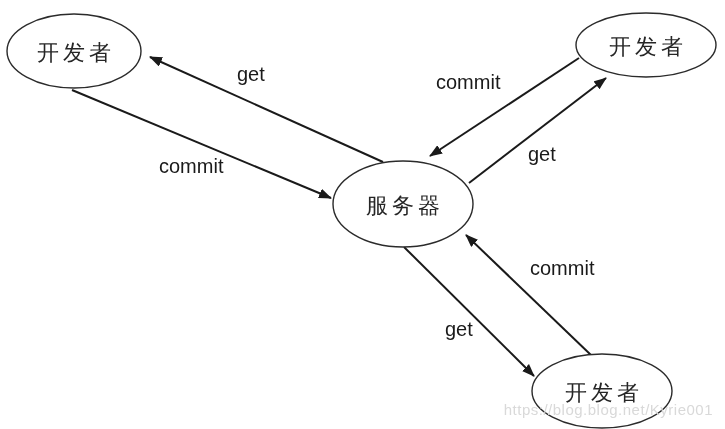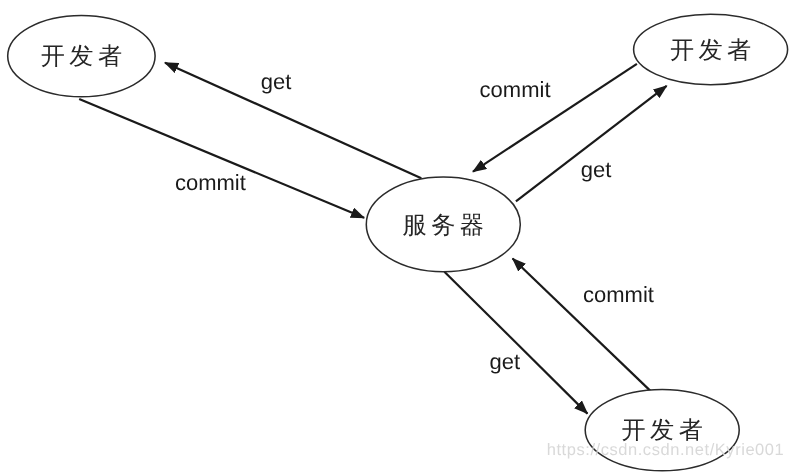--- a/index.html
+++ b/index.html
@@ -75,14 +75,14 @@
       </g>
     <g id="edge-labels-layer">
         <text x="237" y="67" dominant-baseline="hanging" class="edge-label-text">get</text>
         <text x="159" y="159" dominant-baseline="hanging" class="edge-label-text">commit</text>
         <text x="436" y="75" dominant-baseline="hanging" class="edge-label-text">commit</text>
         <text x="528" y="147" dominant-baseline="hanging" class="edge-label-text">get</text>
         <text x="530" y="261" dominant-baseline="hanging" class="edge-label-text">commit</text>
         <text x="445" y="322" dominant-baseline="hanging" class="edge-label-text">get</text>
       </g>
   </svg>
-  <div class="watermark">https://csdn.csdn.net/Kyrie001</div>
+  <div class="watermark">https://blog.blog.net/Kyrie001</div>
 </div>
 
 </body></html>

